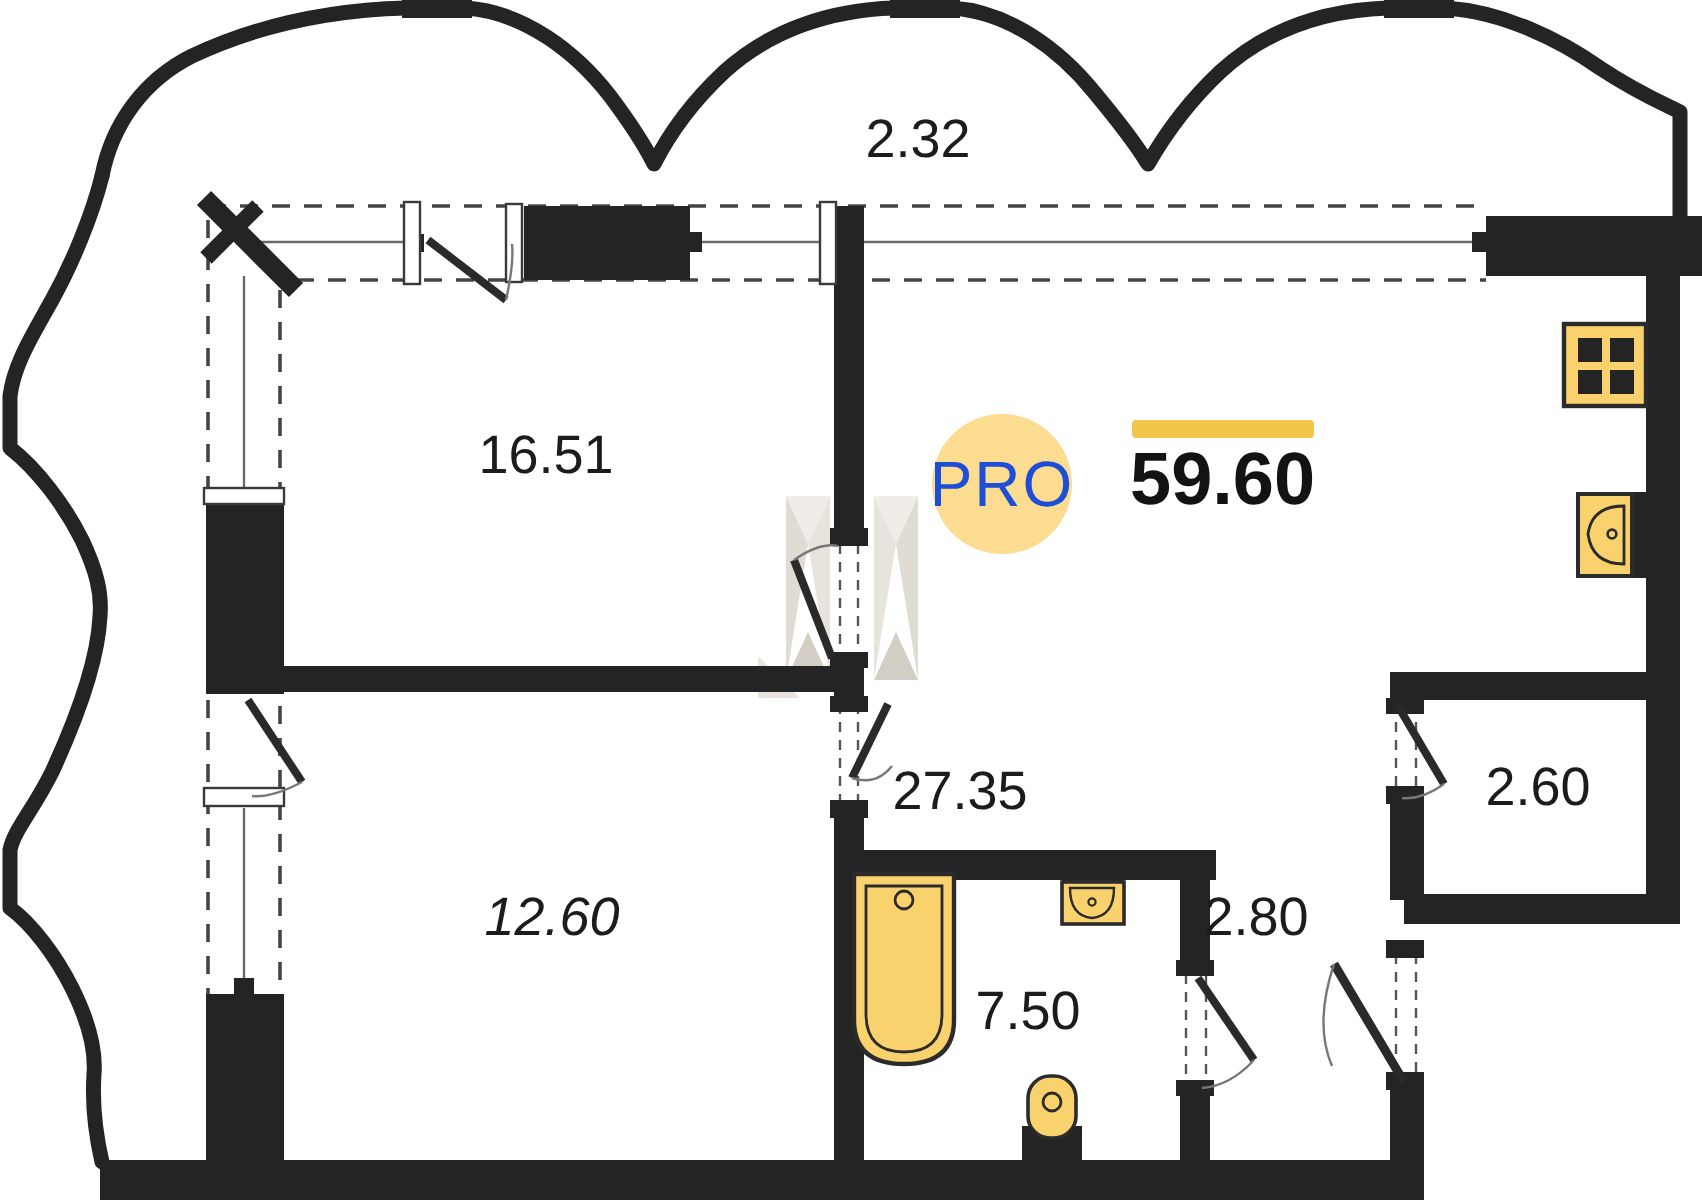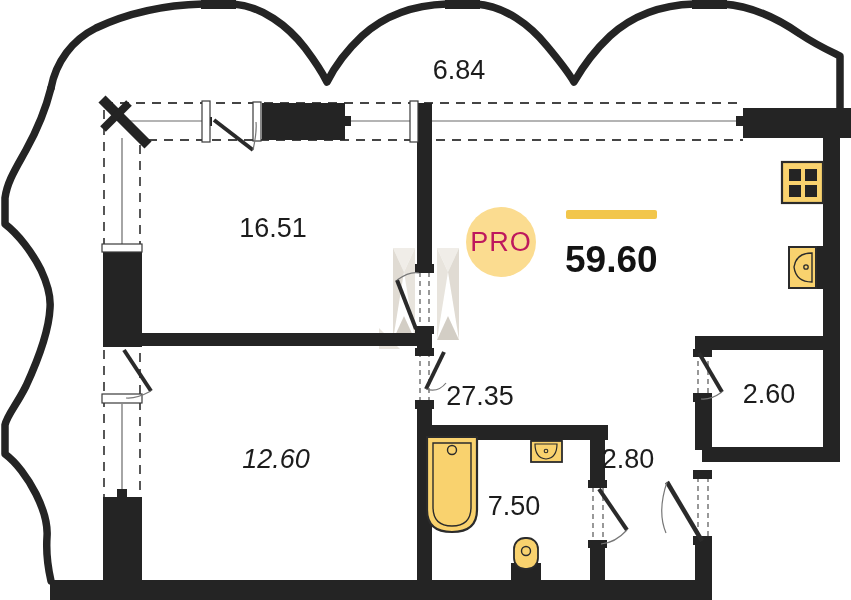--- a/index.html
+++ b/index.html
@@ -15,28 +15,28 @@
   .dim-label{
     position:absolute;color:#1c1c1c;font-size:27px;line-height:1;
     transform:translate(-50%,-50%);white-space:nowrap;
   }
   .total-bar{
     position:absolute;left:566px;top:210px;width:91px;height:9px;
     background:#f2c64b;border-radius:2px;
   }
   .total-area{
     position:absolute;left:565px;top:221px;font-size:37px;font-weight:700;
-    color:#131313;letter-spacing:0;line-height:1;margin-top:20px;
+    color:#131313;letter-spacing:0;line-height:1;
   }
   .pro-badge{
     position:absolute;left:466px;top:207px;width:70px;height:70px;border-radius:50%;
     background:#fbdc90;display:flex;align-items:center;justify-content:center;
   }
   .pro-badge span{
-    color:#be185d;font-size:27px;letter-spacing:1px;line-height:1;
+    color:#1d4ed8;font-size:32px;letter-spacing:1px;line-height:1;
   }
 </style>
 </head>
 <body>
 
 <div class="canvas">
 
   <svg class="plan-svg" viewBox="0 0 851 600">
 
     <g opacity="0.9">
@@ -222,21 +222,21 @@
       <path d="M 535 444 L 557 444 Q 557 458 546 459 Q 535 458 535 444 Z" fill="none" stroke="#2b2b2b" stroke-width="1.2"></path>
       <circle cx="546" cy="451" r="1.8" fill="none" stroke="#2b2b2b" stroke-width="1.1"></circle>
     </g>
     <g>
       <rect x="511" y="563" width="30" height="17" fill="#242424"></rect>
       <rect x="514" y="538" width="24" height="31" rx="11" fill="#f9d26e" stroke="#2b2b2b" stroke-width="1.8"></rect>
       <circle cx="526" cy="551" r="4.5" fill="none" stroke="#2b2b2b" stroke-width="1.4"></circle>
     </g>
   </svg>
 
-  <div class="dim-label" style="left:459px;top:70px;">6.84</div>
+  <div class="dim-label" style="left:459px;top:70px;">2.32</div>
 
   <div class="area-label" style="left:273px;top:228px;">16.51</div>
   <div class="area-label" style="left:276px;top:459px;font-style:italic;">12.60</div>
   <div class="area-label" style="left:480px;top:396px;">27.35</div>
   <div class="area-label" style="left:514px;top:506px;">7.50</div>
   <div class="area-label" style="left:628px;top:459px;">2.80</div>
   <div class="area-label" style="left:769px;top:394px;">2.60</div>
 
   <div class="total-bar"></div>
   <div class="total-area">59.60</div>

